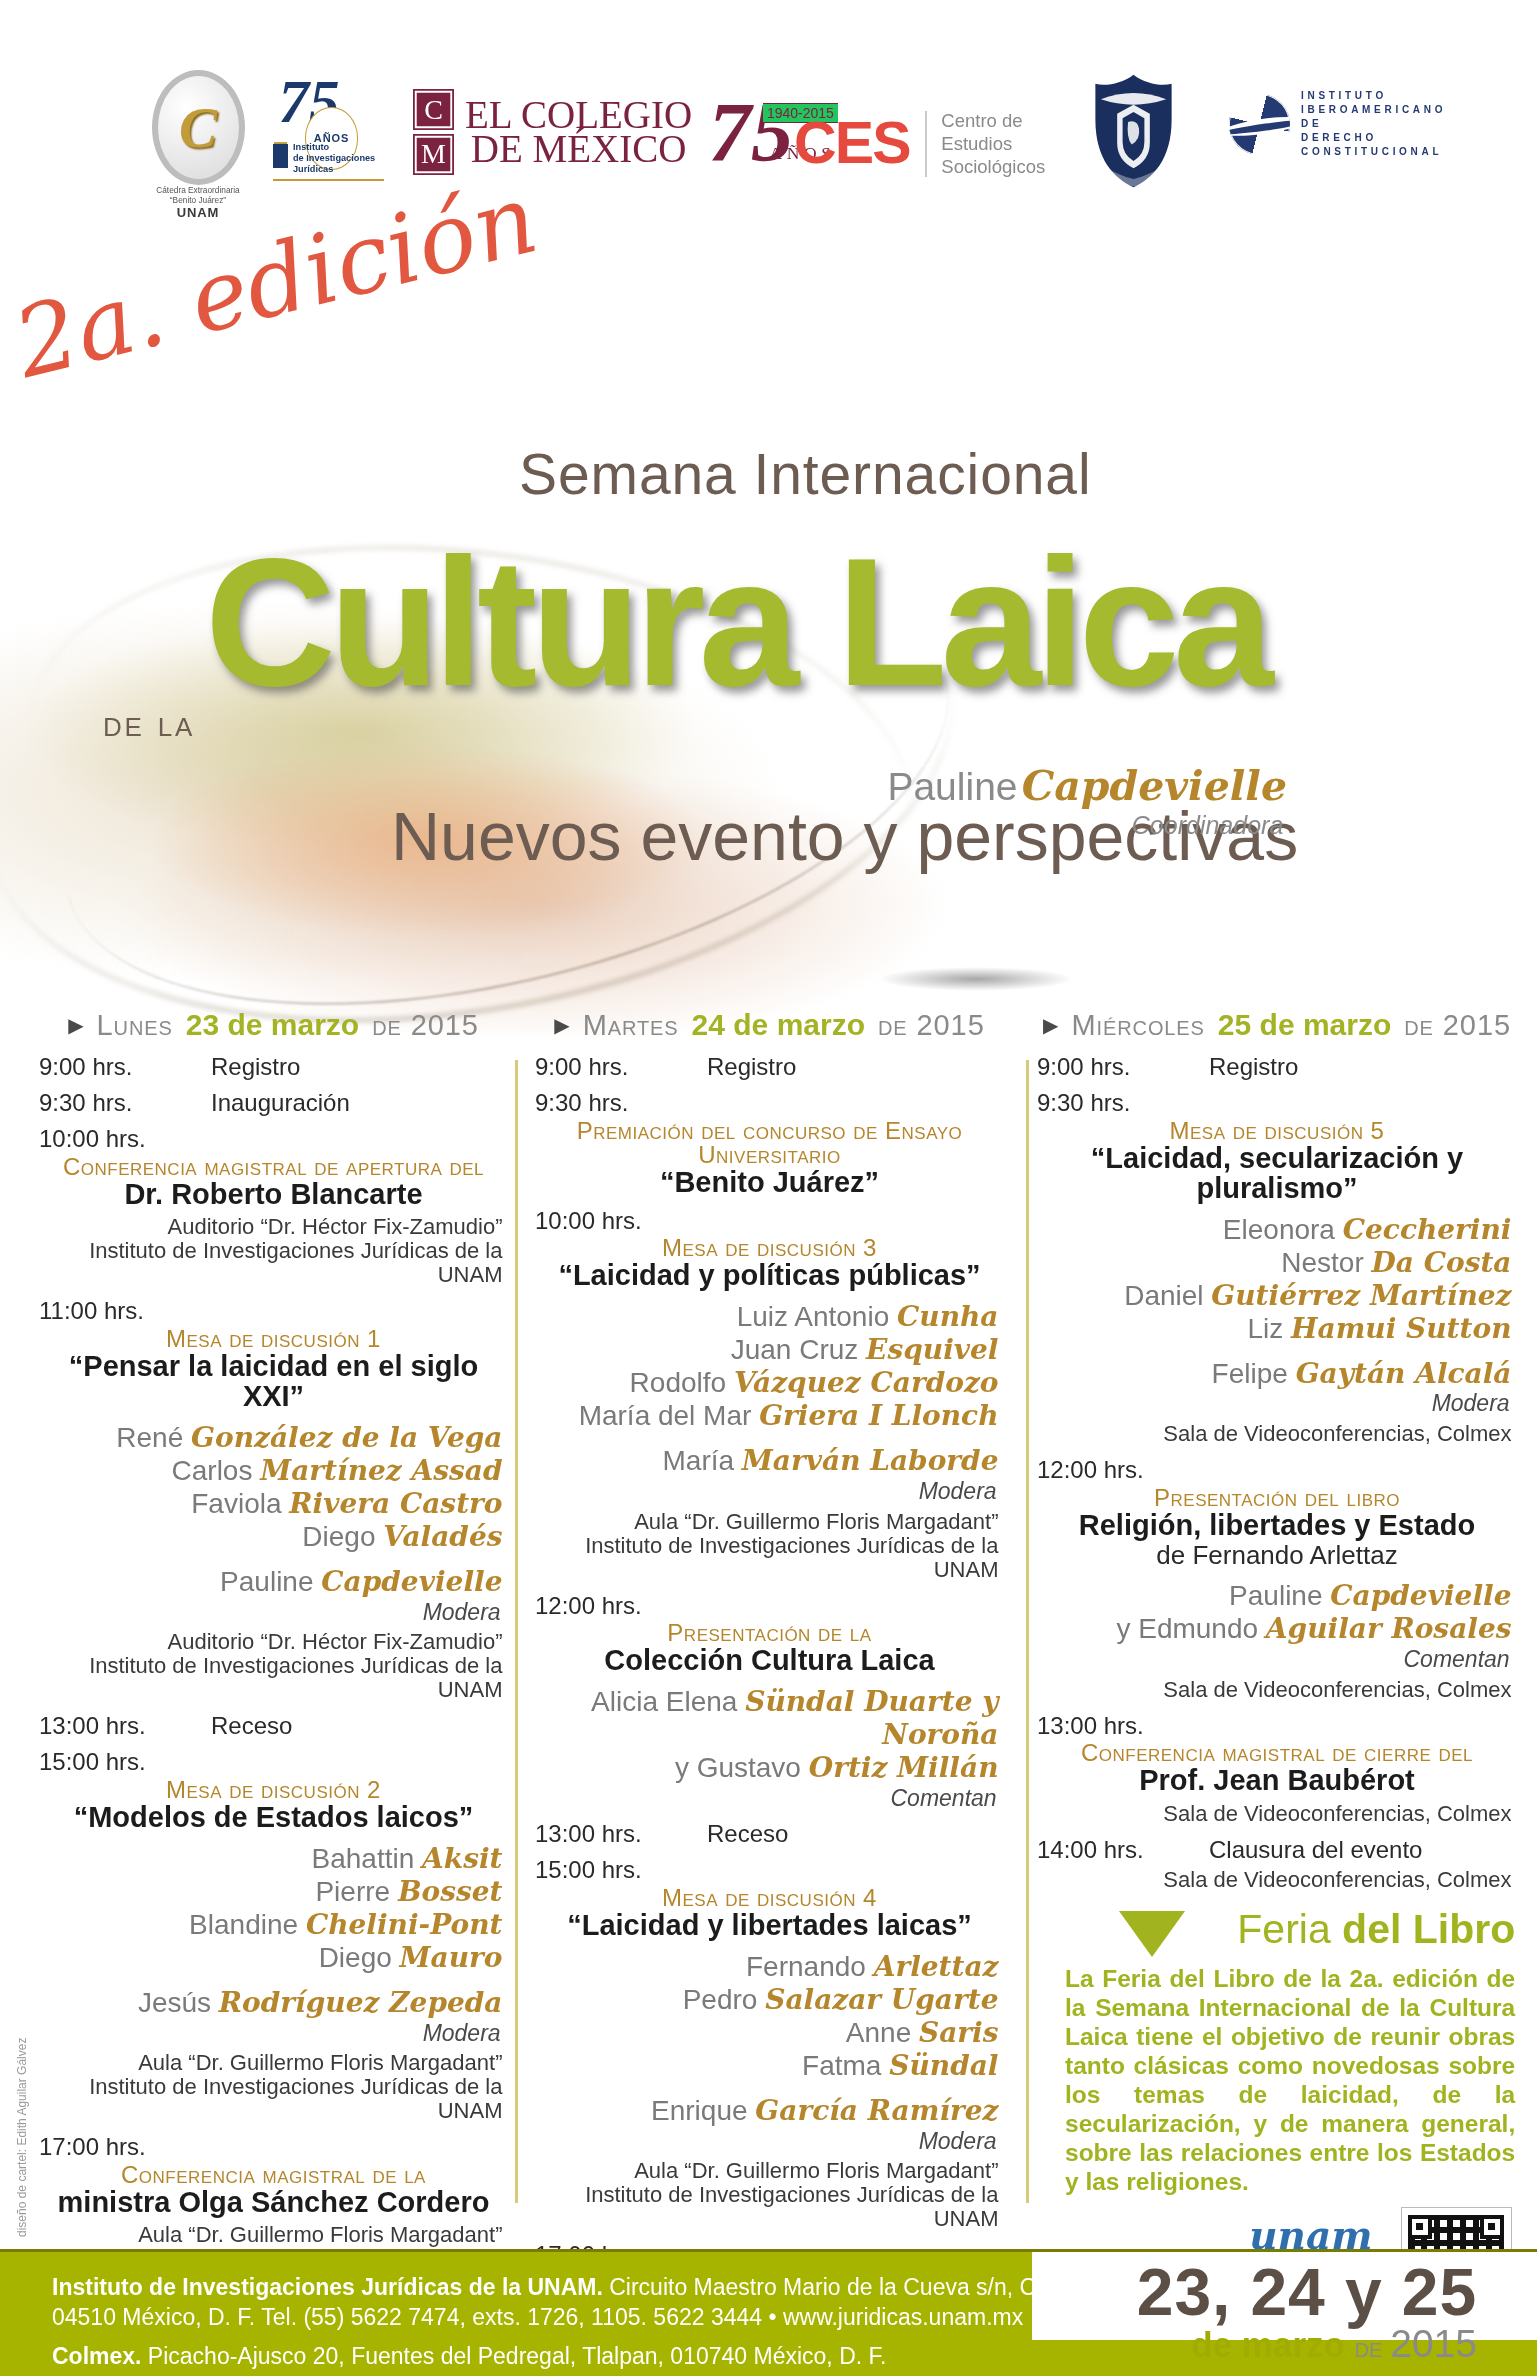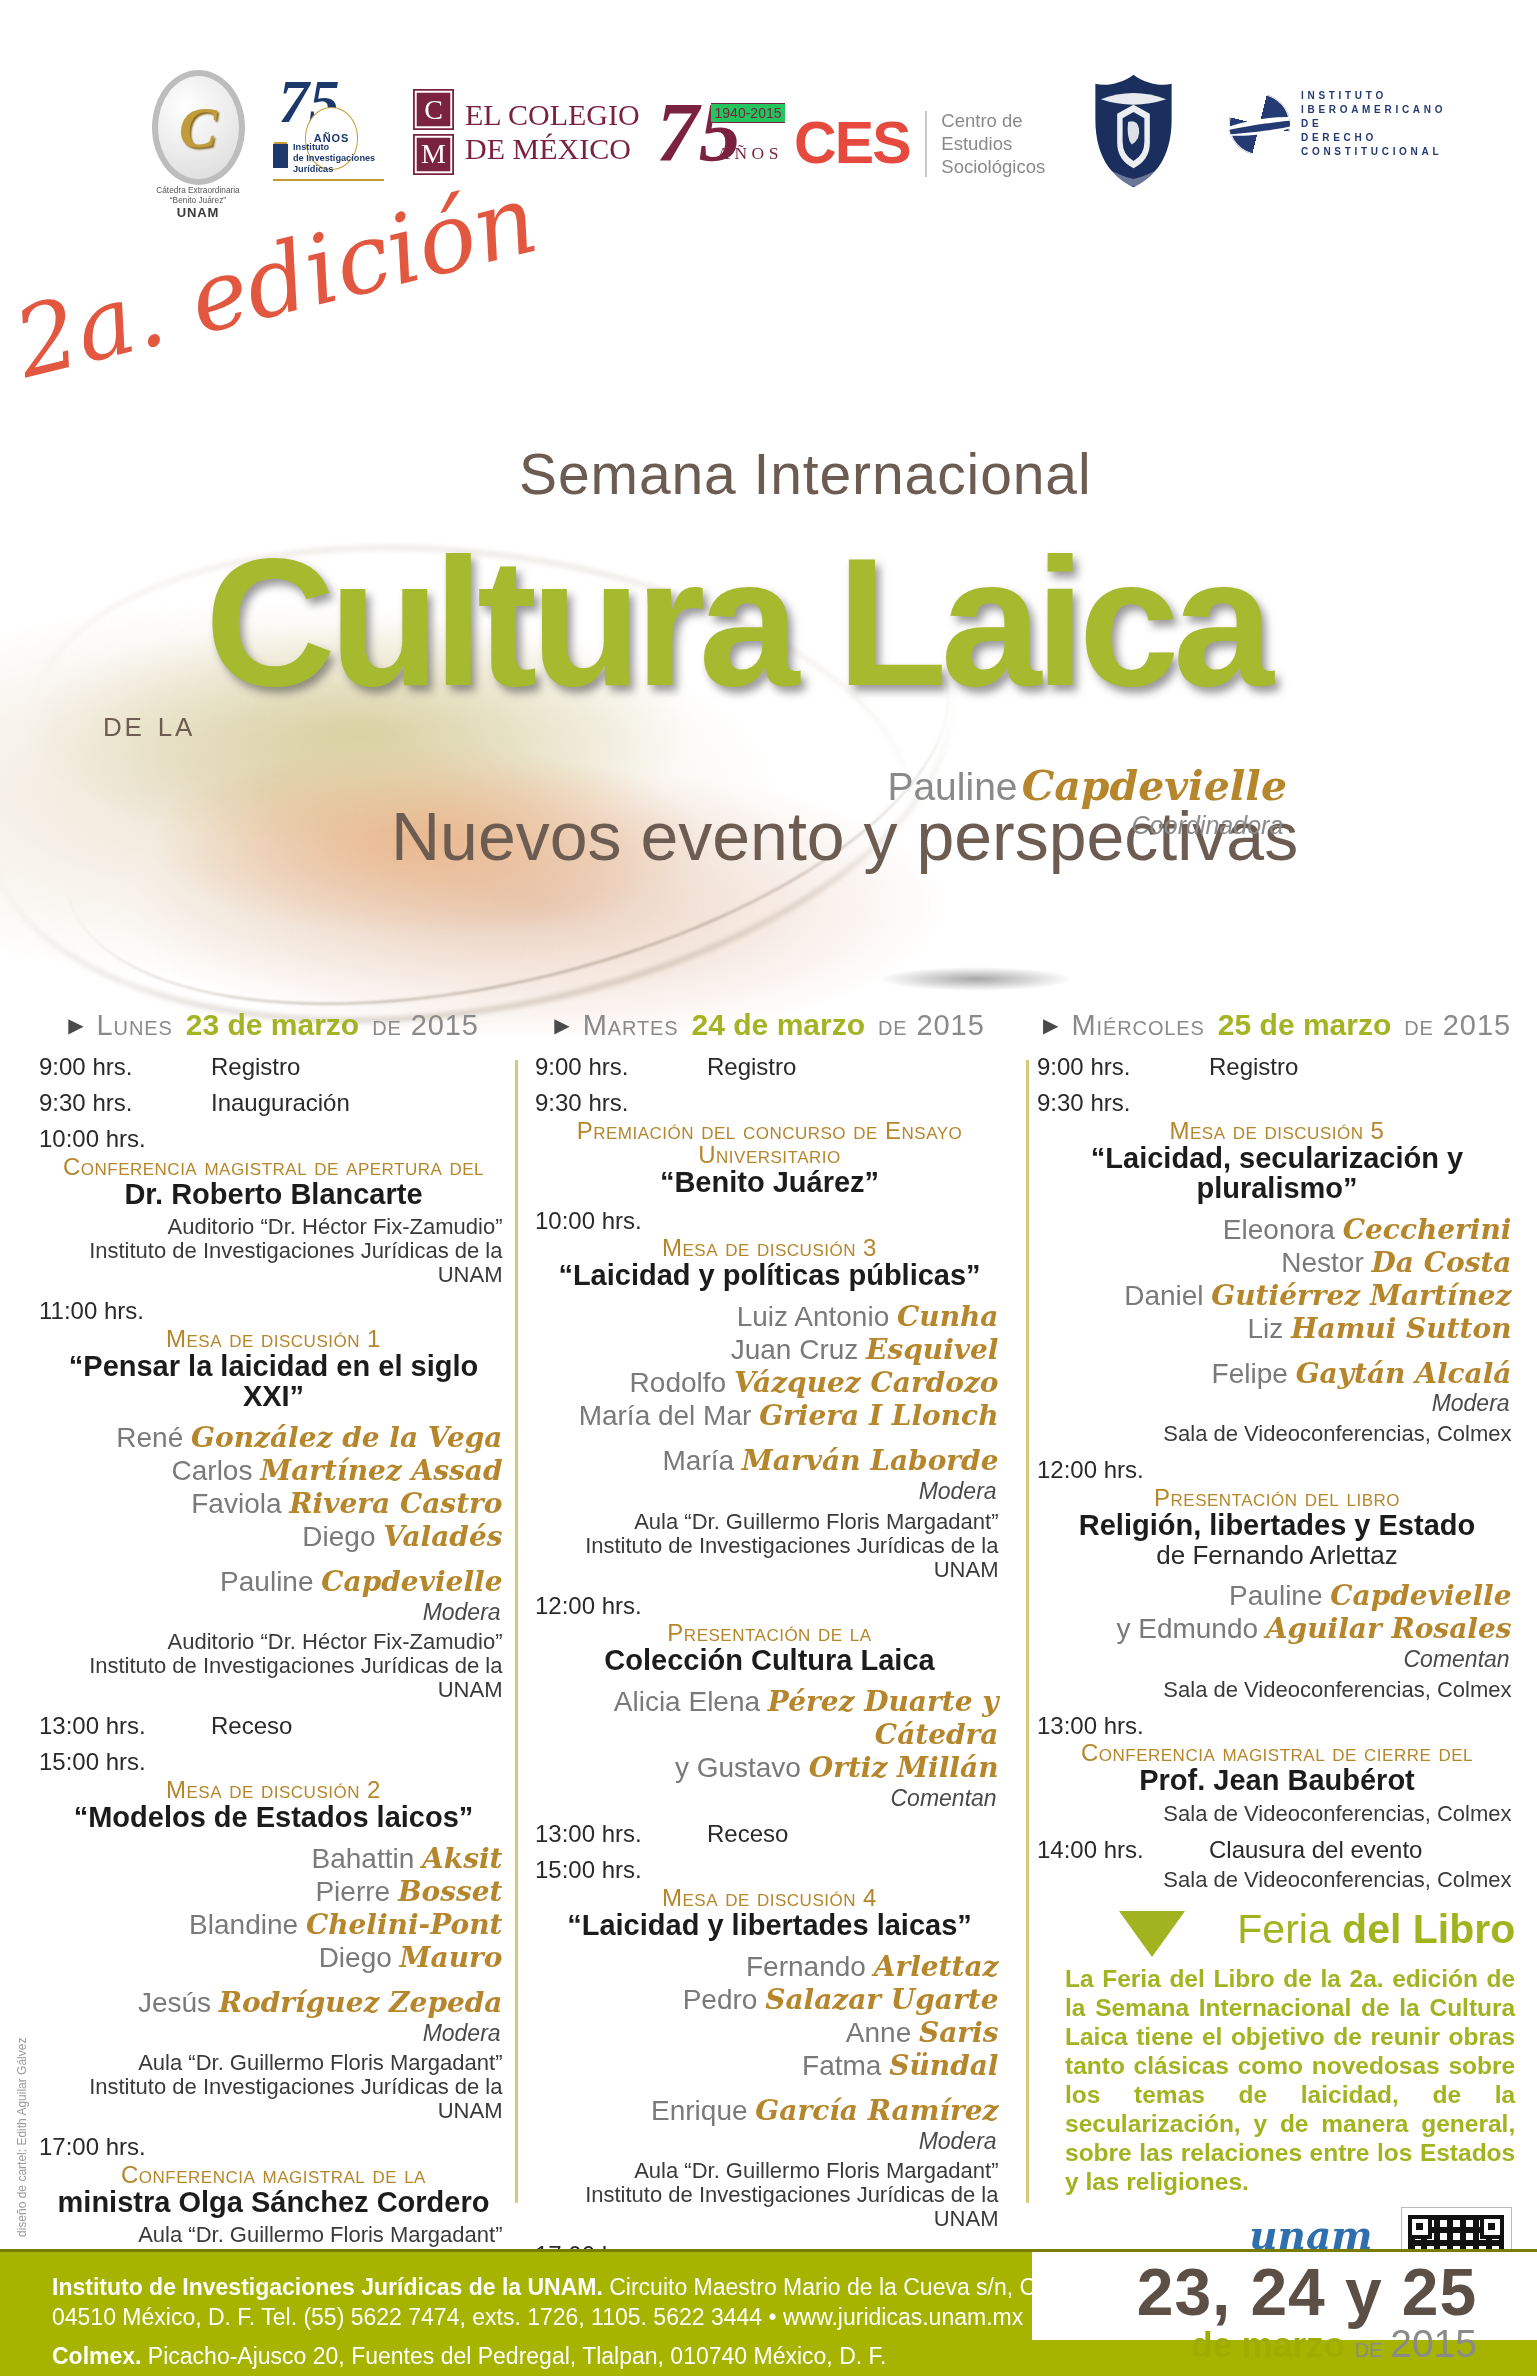--- a/index.html
+++ b/index.html
@@ -42,21 +42,21 @@
     font-size:11px;font-weight:bold;padding:2.8px 8.3px;letter-spacing:0.9px;}
   .iij-txt{font-size:9.2px;color:#1b3a6b;line-height:11px;font-weight:bold;margin-top:13px;
     padding-left:20px;position:relative;border-bottom:2.8px solid #c49a33;padding-bottom:3.7px;}
   .iij-castle{position:absolute;left:0;top:1.8px;width:14.8px;height:24px;background:#1b3a6b;
     box-shadow:0 -2.8px 0 -0.9px #c49a33;}
 
   #logo-colmex{left:413px;top:89px;width:369px;display:flex;align-items:center;gap:11px;}
   .cm-sq{width:41px;height:41px;background:#7b2240;color:#fff;display:flex;align-items:center;
     justify-content:center;font-family:"Liberation Serif",serif;font-size:28px;
     box-shadow:inset 0 0 0 1.8px #7b2240, inset 0 0 0 3.7px #fff;}
-  .cm-name{font-family:"Liberation Serif",serif;color:#7b2240;font-size:30px;line-height:34px;white-space:nowrap;}
+  .cm-name{font-family:"Liberation Serif",serif;color:#7b2240;font-size:39px;line-height:34px;white-space:nowrap;text-align:center;}
   .cm-75wrap{position:relative;margin-left:5.5px;}
   .cm-75{font-family:"Liberation Serif",serif;font-style:italic;font-weight:bold;
     font-size:85px;color:#7b2240;line-height:74px;}
   .cm-years{position:absolute;right:-44px;top:8px;font-size:14px;color:#7b2240;
     border-top:1.8px solid #7b2240;border-bottom:1.8px solid #7b2240;padding:0.9px 3.7px;background:#22c55e;text-align:right;}
   .cm-anios{position:absolute;right:-42px;top:48px;font-family:"Liberation Serif",serif;
     font-size:17.5px;color:#7b2240;letter-spacing:4.6px;}
 
   #logo-ces{left:794px;top:109px;display:flex;align-items:center;}
   .ces-acr{font-size:59px;font-weight:bold;color:#e64a3e;letter-spacing:-1.8px;line-height:55px;}
@@ -346,21 +346,21 @@
         </div>
         <div class="it-names mod">
           <div class="name-line"><span class="nm-first">María </span><span class="nm-last">Marván Laborde</span></div>
         </div>
         <div class="it-role">Modera</div>
         <div class="it-venue">Aula “Dr. Guillermo Floris Margadant”<br>Instituto de Investigaciones Jurídicas de la UNAM</div>
         <div class="it-time">12:00 hrs.</div>
         <div class="it-kicker">Presentación de la</div>
         <div class="it-title">Colección Cultura Laica</div>
         <div class="it-names">
-          <div class="name-line"><span class="nm-first">Alicia Elena </span><span class="nm-last">Pérez Duarte y Cátedra</span></div>
+          <div class="name-line"><span class="nm-first">Alicia Elena </span><span class="nm-last">Sündal Duarte y Noroña</span></div>
           <div class="name-line"><span class="nm-first">y Gustavo </span><span class="nm-last">Ortiz Millán</span></div>
         </div>
         <div class="it-role">Comentan</div>
         <div class="it-row">
           <span class="it-t">13:00 hrs.</span>
           <span class="it-act">Receso</span>
         </div>
         <div class="it-time">15:00 hrs.</div>
         <div class="it-kicker">Mesa de discusión 4</div>
         <div class="it-title">“Laicidad y libertades laicas”</div>

